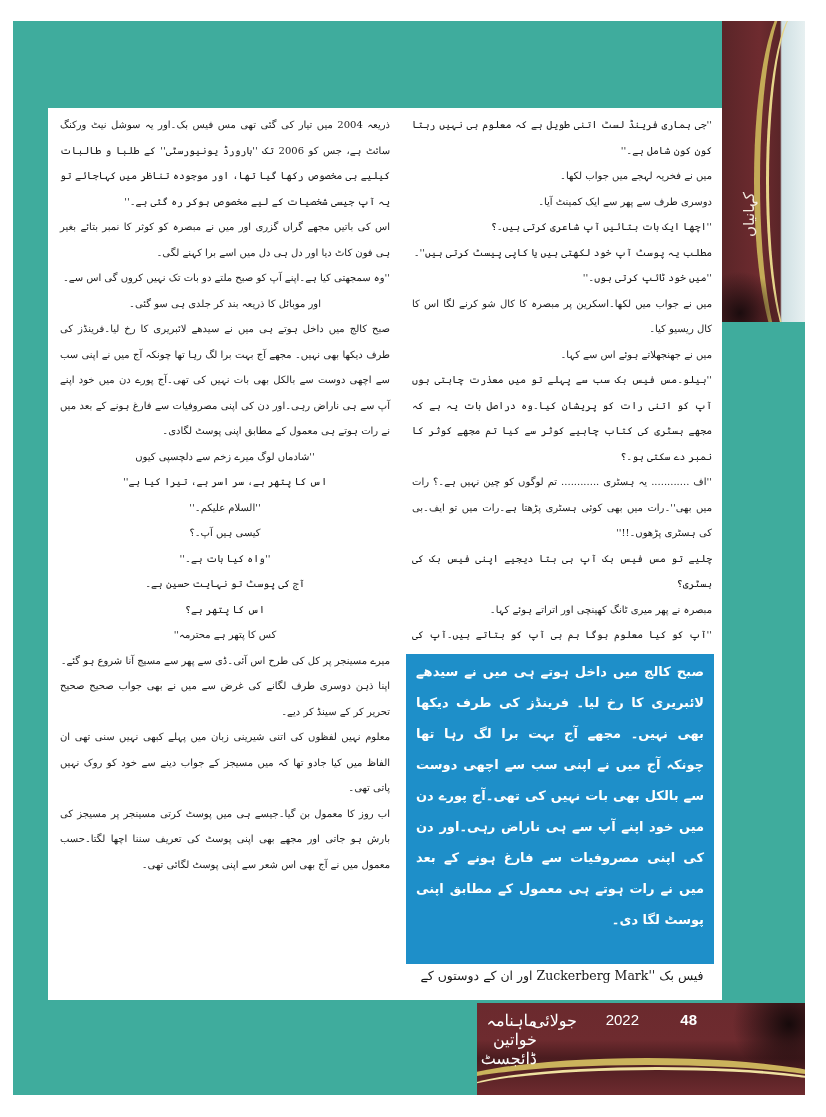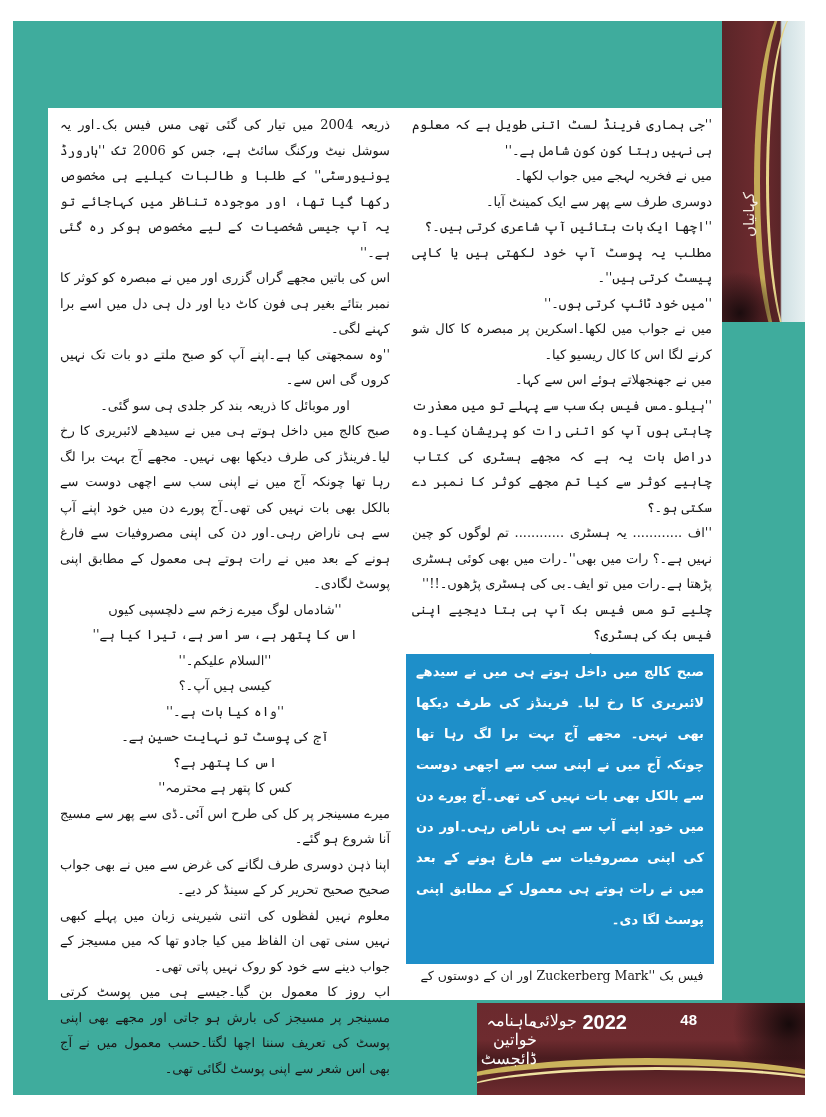--- a/index.html
+++ b/index.html
@@ -7,36 +7,36 @@
   .page { position:absolute; left:13px; top:21px; width:792px; height:1074px; background:#3fac9d; }
   .decor-top { position:absolute; left:722px; top:21px; width:83px; height:301px; overflow:hidden;
     background: linear-gradient(90deg, #5a2528 0%, #6e2b2f 45%, #5a2528 70%, #cfe0e3 72%, #e7f0f1 100%); }
   .decor-top .swoosh { position:absolute; left:32px; top:-20px; width:70px; height:360px; border-left:6px solid #c9b25a; border-radius:60% 0 0 60%; opacity:.95; }
   .decor-top .swoosh2 { position:absolute; left:44px; top:-10px; width:60px; height:340px; border-left:3px solid #e6d58a; border-radius:60% 0 0 60%; }
   .decor-top .shade { position:absolute; left:0; top:250px; width:60px; height:60px; background:radial-gradient(circle at 30% 70%, #1b0c0e, transparent 70%); }
   .section-label { position:absolute; left:740px; top:180px; width:30px; height:70px; color:#f3ece0; font-size:15px; writing-mode:vertical-rl; transform:rotate(180deg); text-align:center; }
   .panel { position:absolute; background:#ffffff; }
   .panel-left { left:48px; top:108px; width:352px; height:892px; }
   .panel-right { left:400px; top:108px; width:322px; height:892px; }
-  .col { position:absolute; direction:rtl; text-align:justify; color:#1a1a1a; font-family:"DejaVu Serif", serif; font-size:13px; line-height:25.5px; }
+  .col { position:absolute; direction:rtl; text-align:justify; color:#1a1a1a; font-family:"DejaVu Serif", serif; font-size:10px; line-height:25.5px; }
   .col-left { left:60px; top:112px; width:330px; }
   .col-right { left:412px; top:112px; width:300px; }
   .col p { margin:0; }
   .col p.center { text-align:center; }
   .highlight { position:absolute; left:406px; top:654px; width:308px; height:310px; background:#1e8fc9; color:#ffffff; direction:rtl; text-align:justify; font-family:"DejaVu Sans", sans-serif; font-weight:bold; font-size:13px; line-height:31px; padding:2px 10px; box-sizing:border-box; }
   .tail-line { position:absolute; left:412px; top:968px; width:300px; direction:rtl; text-align:center; font-family:"DejaVu Serif", serif; font-size:12.5px; color:#1a1a1a; }
   .footer { position:absolute; left:477px; top:1003px; width:328px; height:92px; overflow:hidden;
     background: linear-gradient(180deg, #6b2a2e 0%, #6e2b2f 40%, #4a1c1f 60%, #6e2b2f 100%); }
   .footer .swoosh { position:absolute; left:-40px; top:55px; width:420px; height:60px; border-top:7px solid #cbb35c; border-radius:50%; }
   .footer .swoosh2 { position:absolute; left:-20px; top:64px; width:400px; height:50px; border-top:3px solid #efe1a0; border-radius:50%; }
   .footer .shade { position:absolute; right:0; top:0; width:80px; height:70px; background:radial-gradient(circle at 80% 30%, #160a0b, transparent 70%); }
   .footer-row { position:absolute; left:0; top:8px; width:328px; height:22px; direction:rtl; color:#ffffff; font-size:14px; }
   .footer-row span { position:absolute; top:0; }
   .page-num { right:108px; font-weight:bold; font-family:"Liberation Sans", sans-serif; font-size:15px; }
-  .year { right:178px; font-weight:bold; font-family:"Liberation Sans", sans-serif; font-size:20px; }
+  .year { right:166px; font-weight:normal; font-family:"Liberation Sans", sans-serif; font-size:15px; }
   .month { right:228px; font-size:16px; font-family:"DejaVu Serif", serif; }
   .mag { right:268px; font-size:16px; font-family:"DejaVu Serif", serif;padding-left:36px; }
 </style>
 </head>
 <body>
 
 <div class="page"></div>
 
 <div class="decor-top">
   <div class="swoosh"></div>

